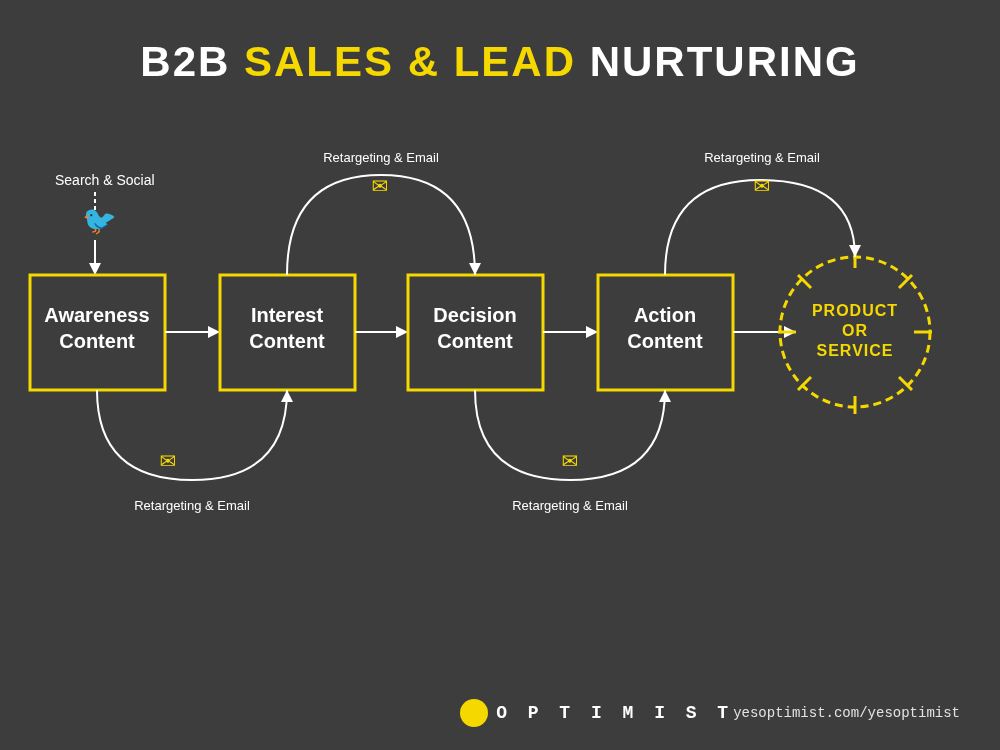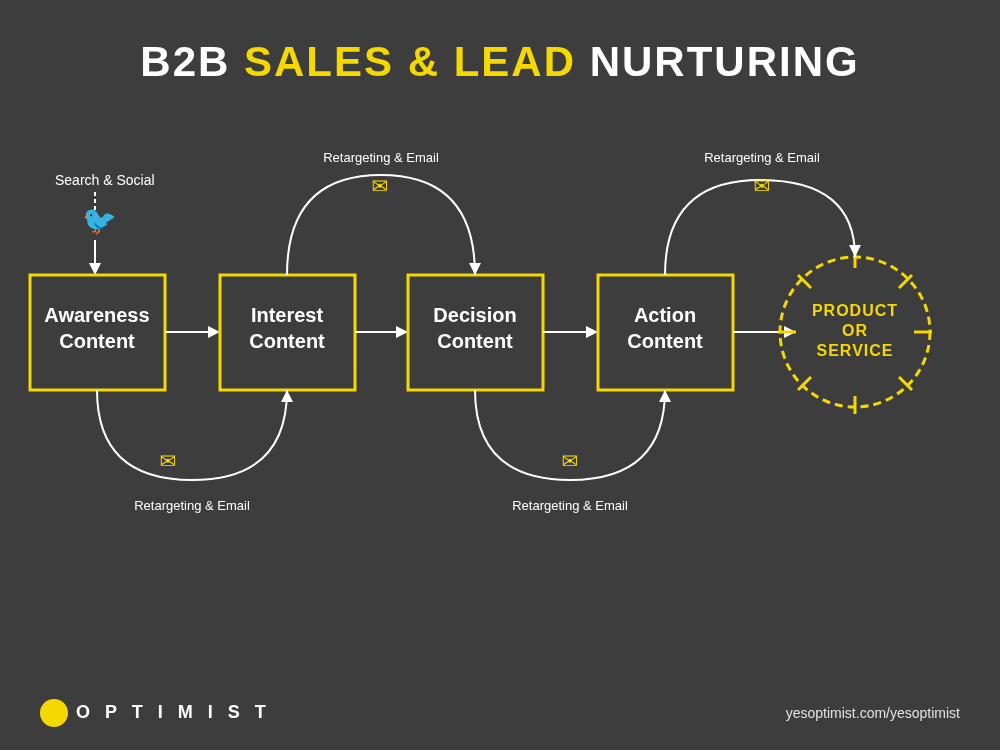--- a/index.html
+++ b/index.html
@@ -36,22 +36,23 @@
 
     
     .footer {
       position: absolute;
       bottom: 0;
       left: 0;
       right: 0;
       height: 75px;
       display: flex;
       align-items: center;
-      justify-content: space-between;
+      justify-content: flex-end;
       padding: 0 40px;
+      font-family: Liberation Mono, monospace;
     }
 
     .logo {
       display: flex;
       align-items: center;
       gap: 8px;
     }
 
     .logo-circle {
       width: 28px;

